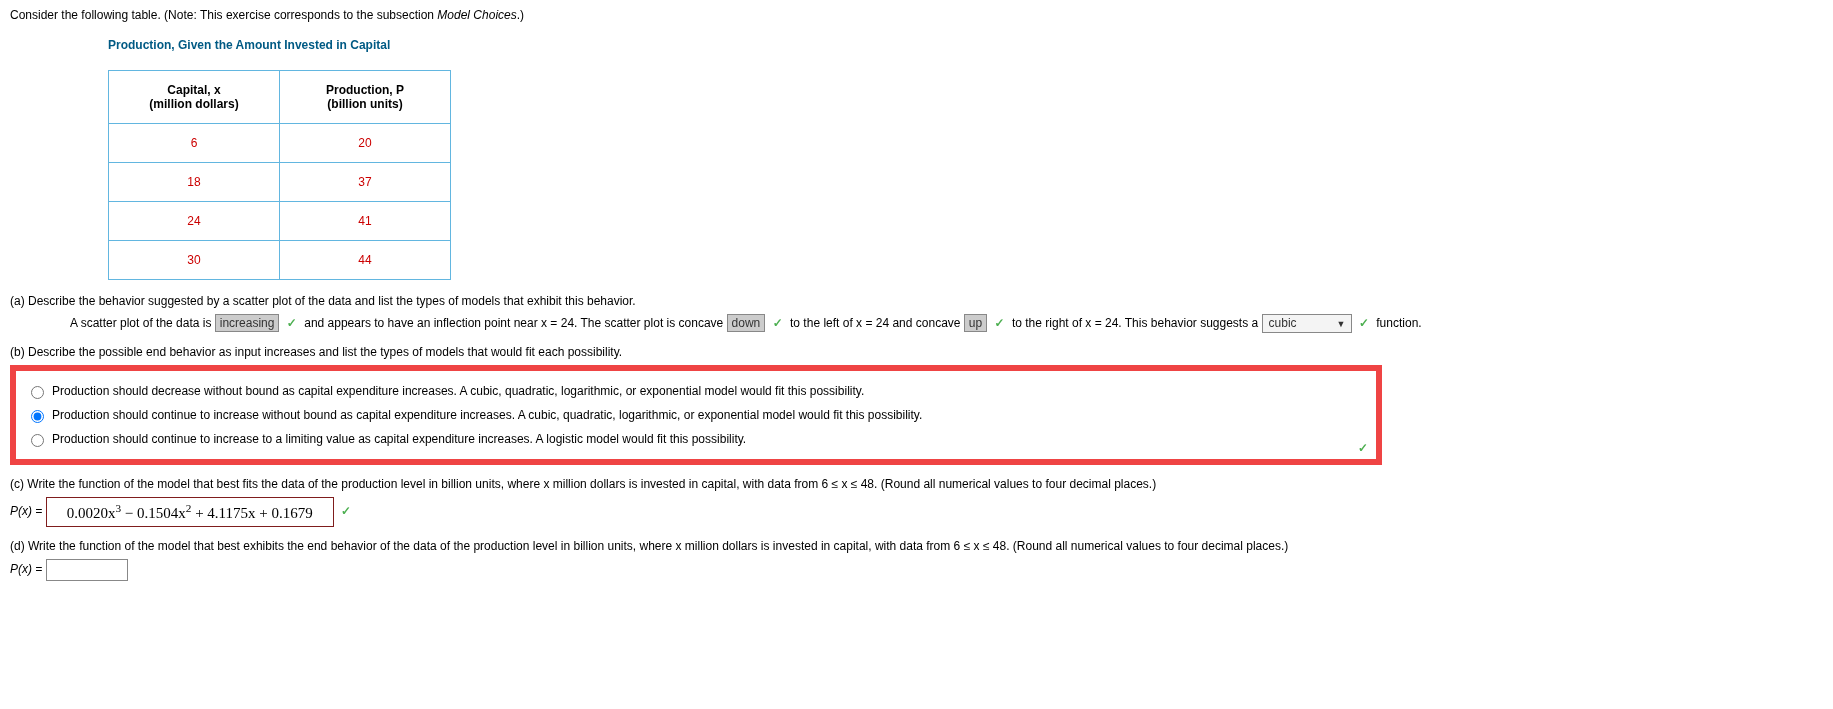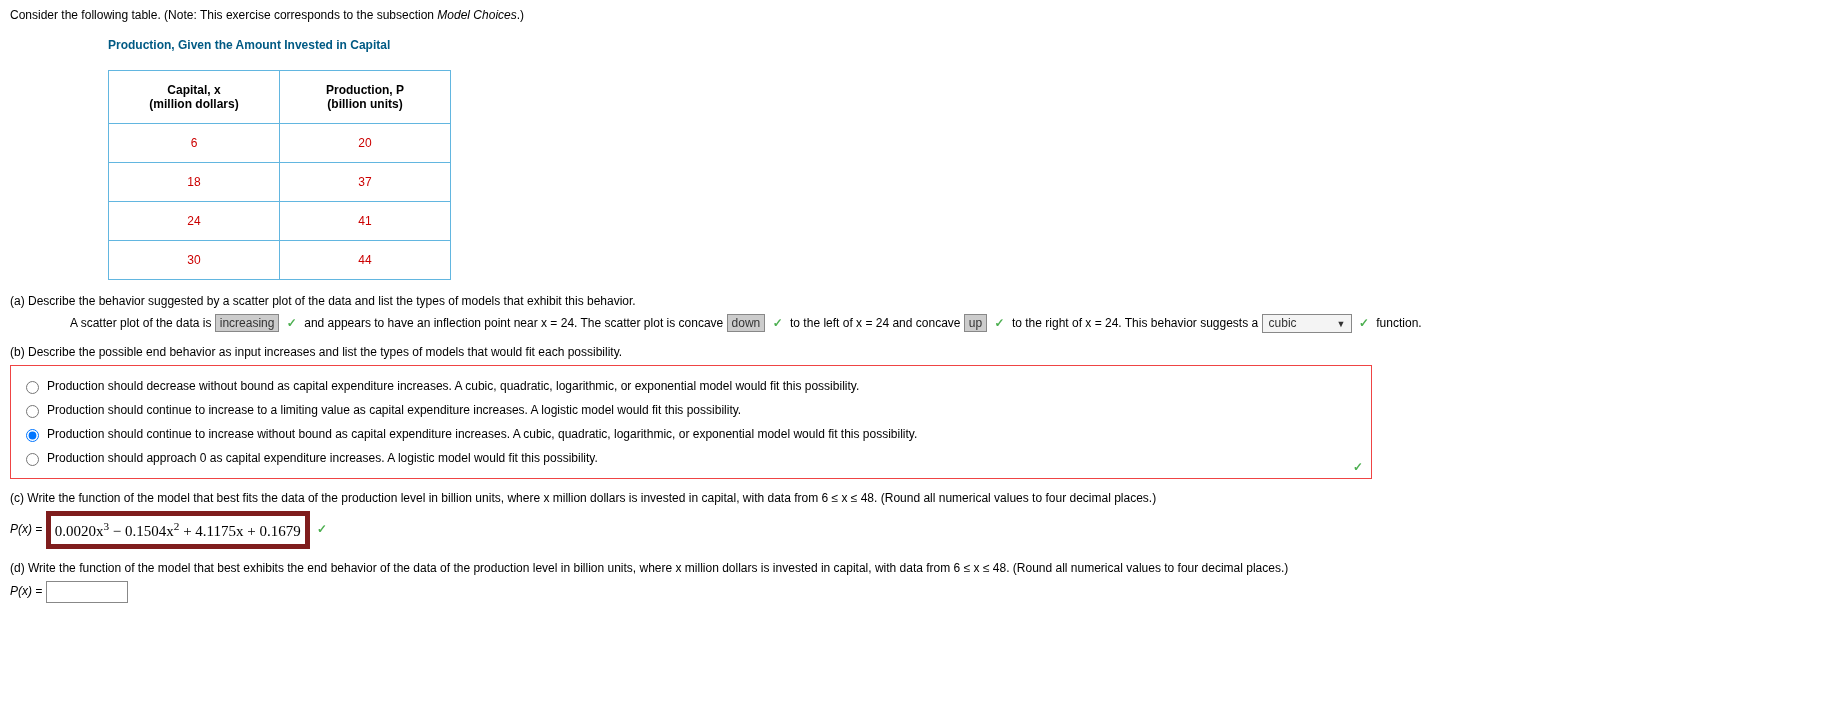--- a/index.html
+++ b/index.html
@@ -56,21 +56,21 @@
     margin-left:40px;
     font-size:9px;
     vertical-align:middle;
   }
   .check {
     color: #4caf50;
     font-weight: bold;
     margin: 0 4px;
   }
   .radio-group {
-    border: 1px solid #ef4444;
+    border: 6px solid #ef4444;
     padding: 8px 10px;
     margin: 4px 0 6px 0;
     max-width: 1340px;
     position: relative;
   }
   .radio-row {
     display: flex;
     align-items: center;
     padding: 4px 0;
   }
@@ -78,22 +78,22 @@
   .group-check {
     position: absolute;
     right: 8px;
     bottom: 4px;
     color: #4caf50;
     font-weight: bold;
   }
   .varx { font-style: italic; }
   .eq-input {
     display:inline-block;
-    border:5px solid #7f1d1d;
-    padding:4px 4px;
+    border:1px solid #7f1d1d;
+    padding:4px 20px;
     font-family: 'Times New Roman', serif;
     font-size:15px;
     vertical-align: middle;
   }
   .eq-input-empty {
     display:inline-block;
     border:1px solid #888;
     width:80px;
     height:20px;
     vertical-align:middle;
@@ -161,30 +161,26 @@
   <span> function.</span>
 </div>
 
 <div class="part">(b) Describe the possible end behavior as input increases and list the types of models that would fit each possibility.</div>
 <div class="radio-group">
   <div class="radio-row">
     <input type="radio" name="b" style="">
     <span>Production should decrease without bound as capital expenditure increases. A cubic, quadratic, logarithmic, or exponential model would fit this possibility.</span>
   </div>
   <div class="radio-row">
-    <input type="radio" name="b" style="">
-    <span>Production should continue to increase to a limiting value as capital expenditure increases. A logistic model would fit this possibility.</span>
-  </div>
-  <div class="radio-row">
     <input type="radio" name="b" checked="" style="">
     <span>Production should continue to increase without bound as capital expenditure increases. A cubic, quadratic, logarithmic, or exponential model would fit this possibility.</span>
   </div>
   <div class="radio-row">
     <input type="radio" name="b" style="">
-    <span>Production should approach 0 as capital expenditure increases. A logistic model would fit this possibility.</span>
+    <span>Production should continue to increase to a limiting value as capital expenditure increases. A logistic model would fit this possibility.</span>
   </div>
   <span class="group-check">✓</span>
 </div>
 
 <div class="part">(c) Write the function of the model that best fits the data of the production level in billion units, where x million dollars is invested in capital, with data from  6 ≤ x ≤ 48.  (Round all numerical values to four decimal places.)</div>
 <div>
   <span class="varx">P(x) = </span>
   <span class="eq-input" id="cAnswer">0.0020x<sup>3</sup> − 0.1504x<sup>2</sup> + 4.1175x + 0.1679</span>
   <span class="check">✓</span>
 </div>

